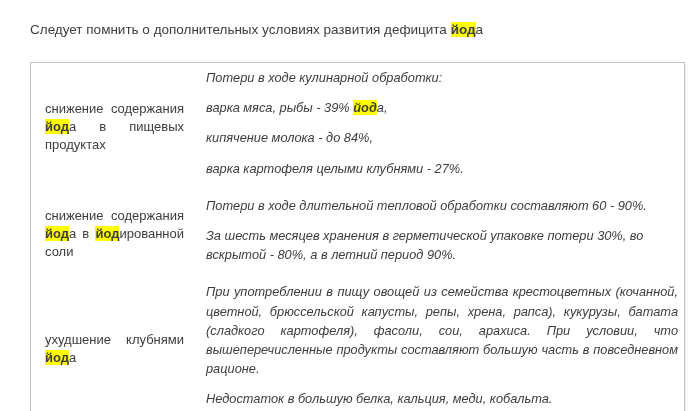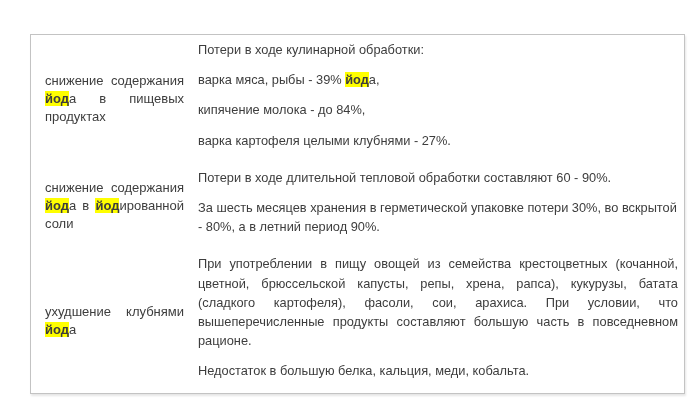--- a/index.html
+++ b/index.html
@@ -35,33 +35,35 @@
     text-align:justify;
     line-height:1.4;
     padding:2px 2px 2px 14px;
     font-size:13px;
   }
   td.content-cell{
     vertical-align:top;
     padding:1px 6px 2px 4px;
   }
   td.content-cell p{
-    margin:4px 0 11px 8px;
+    margin:4px 0 11px 16px;
     line-height:1.5;
+    font-style:italic;
   }
   td.content-cell p.just{text-align:justify;}
   .hl{
     background:var(--hl);
     font-weight:700;
   }
 </style>
 </head>
 <body>
 
 <div class="page">
+  <div class="intro"><span>Следует помнить о дополнительных условиях развития дефицита </span><span class="hl">йод</span><span>а</span></div>
 
   <table class="info-table">
     <tbody>
       <tr>
         <td class="label-cell"><span>снижение содержания </span><span class="hl">йод</span><span>а в пищевых продуктах</span></td>
         <td class="content-cell">
             <p><span>Потери в ходе кулинарной обработки:</span></p>
             <p><span>варка мяса, рыбы - 39% </span><span class="hl">йод</span><span>а,</span></p>
             <p><span>кипячение молока - до 84%,</span></p>
             <p><span>варка картофеля целыми клубнями - 27%.</span></p>

